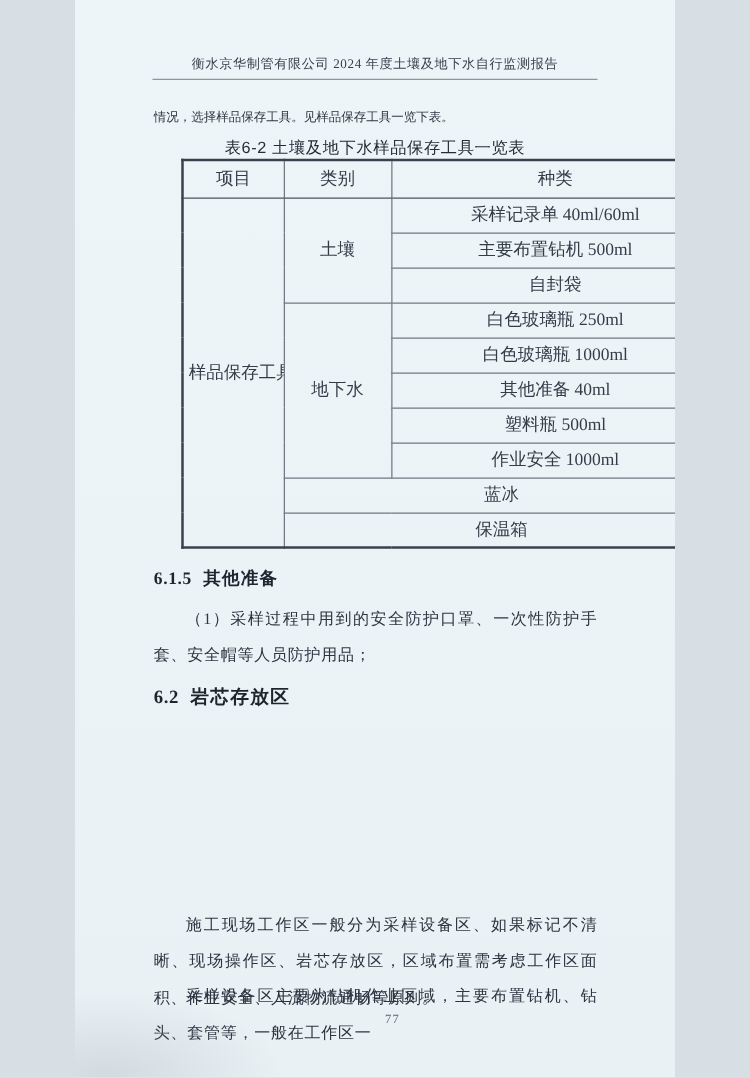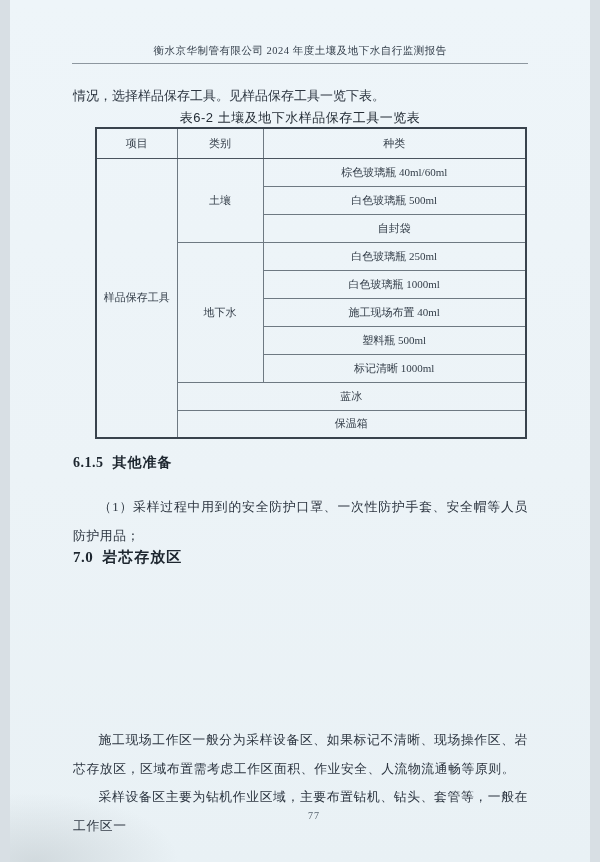--- a/index.html
+++ b/index.html
@@ -1,18 +1,18 @@
 <!DOCTYPE html>
 <html><head>
 <meta charset="utf-8">
 <style>
   html, body { margin: 0; padding: 0; background: #d8dfe4; }
   .page {
     position: relative;
-    width: 580px;
+    width: 480px;
     height: 862px;
     margin: 0 auto;
     background: linear-gradient(180deg, #eef5f9 0%, #ecf3f7 55%, #e9f1f5 100%);
     font-family: "Liberation Serif", "DejaVu Serif", serif;
     color: #2c3540;
     overflow: hidden;
     box-sizing: border-box;
   }
   .doc-header {
     position: absolute;
@@ -23,41 +23,42 @@
     color: #36414d;
   }
   .header-rule {
     position: absolute;
     top: 63px; left: 62px; right: 62px;
     border-bottom: 1px solid #8d979f;
   }
   .intro {
     position: absolute;
     top: 86px; left: 63px; right: 75px;
-    font-size: 13px;
+    font-size: 10px;
     line-height: 19px;
     text-align: justify;
+    font-family: Liberation Mono, monospace;
   }
   .table-title {
     position: absolute;
     top: 109px; left: 63px; right: 63px;
     text-align: center;
     font-size: 13px;
     font-weight: normal;
     font-family: "Liberation Sans", "DejaVu Sans", sans-serif;
     letter-spacing: 0.5px;
     color: #242d36;
   }
   table.pres-table {
     position: absolute;
     top: 127px; left: 85px;
     width: 430px;
     border-collapse: collapse;
     table-layout: fixed;
-    font-size: 11px;
+    font-size: 14px;
     color: #333d48;
     border: 2px solid #39434d;
   }
   table.pres-table th, table.pres-table td {
     border: 1px solid #6e7982;
     text-align: center;
     vertical-align: middle;
     padding: 0 4px;
     font-weight: normal;
     overflow: hidden;
@@ -132,60 +133,60 @@
       <tr>
         <th>项目</th>
         <th>类别</th>
         <th>种类</th>
       </tr>
     </thead>
     <tbody>
       <tr>
         <td rowspan="10">样品保存工具</td>
         <td rowspan="3">土壤</td>
-        <td>棕色玻璃瓶 40ml/60ml</td>
+        <td>采样记录单 40ml/60ml</td>
       </tr>
       <tr>
-        <td>白色玻璃瓶 500ml</td>
+        <td>主要布置钻机 500ml</td>
       </tr>
       <tr>
         <td>自封袋</td>
       </tr>
       <tr>
         <td rowspan="5">地下水</td>
         <td>白色玻璃瓶 250ml</td>
       </tr>
       <tr>
         <td>白色玻璃瓶 1000ml</td>
       </tr>
       <tr>
-        <td>施工现场布置 40ml</td>
+        <td>其他准备 40ml</td>
       </tr>
       <tr>
         <td>塑料瓶 500ml</td>
       </tr>
       <tr>
-        <td>标记清晰 1000ml</td>
+        <td>作业安全 1000ml</td>
       </tr>
       <tr>
         <td colspan="2">蓝冰</td>
       </tr>
       <tr>
         <td colspan="2">保温箱</td>
       </tr>
     </tbody>
   </table>
 
   <div class="sec-heading h-small" style="top:454px">
     <span class="num">6.1.5</span><span class="ttl">其他准备</span>
   </div>
-  <div class="body-para indent" style="top:493px">（1）采样过程中用到的安全防护口罩、一次性防护手套、安全帽等人员防护用品；</div>
+  <div class="body-para indent" style="top:481px">（1）采样过程中用到的安全防护口罩、一次性防护手套、安全帽等人员防护用品；</div>
 
   <div class="sec-heading h-big" style="top:548px">
-    <span class="num">7.0</span><span class="ttl">岩芯存放区</span>
+    <span class="num">6.2</span><span class="ttl">岩芯存放区</span>
   </div>
 
 
   <div class="body-para indent" style="top:726px">施工现场工作区一般分为采样设备区、如果标记不清晰、现场操作区、岩芯存放区，区域布置需考虑工作区面积、作业安全、人流物流通畅等原则。</div>
   <div class="body-para indent" style="top:783px">采样设备区主要为钻机作业区域，主要布置钻机、钻头、套管等，一般在工作区一</div>
 
   <div class="page-number">77</div>
   <div class="scan-smudge"></div>
 
 </div>

